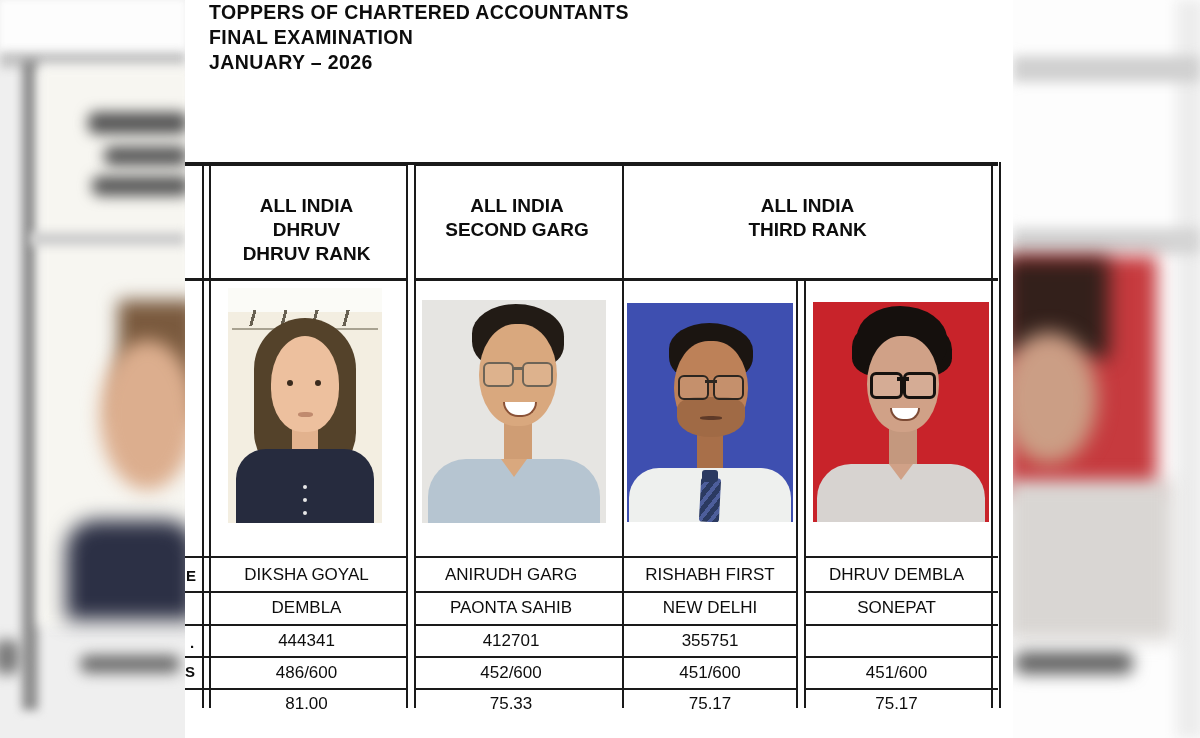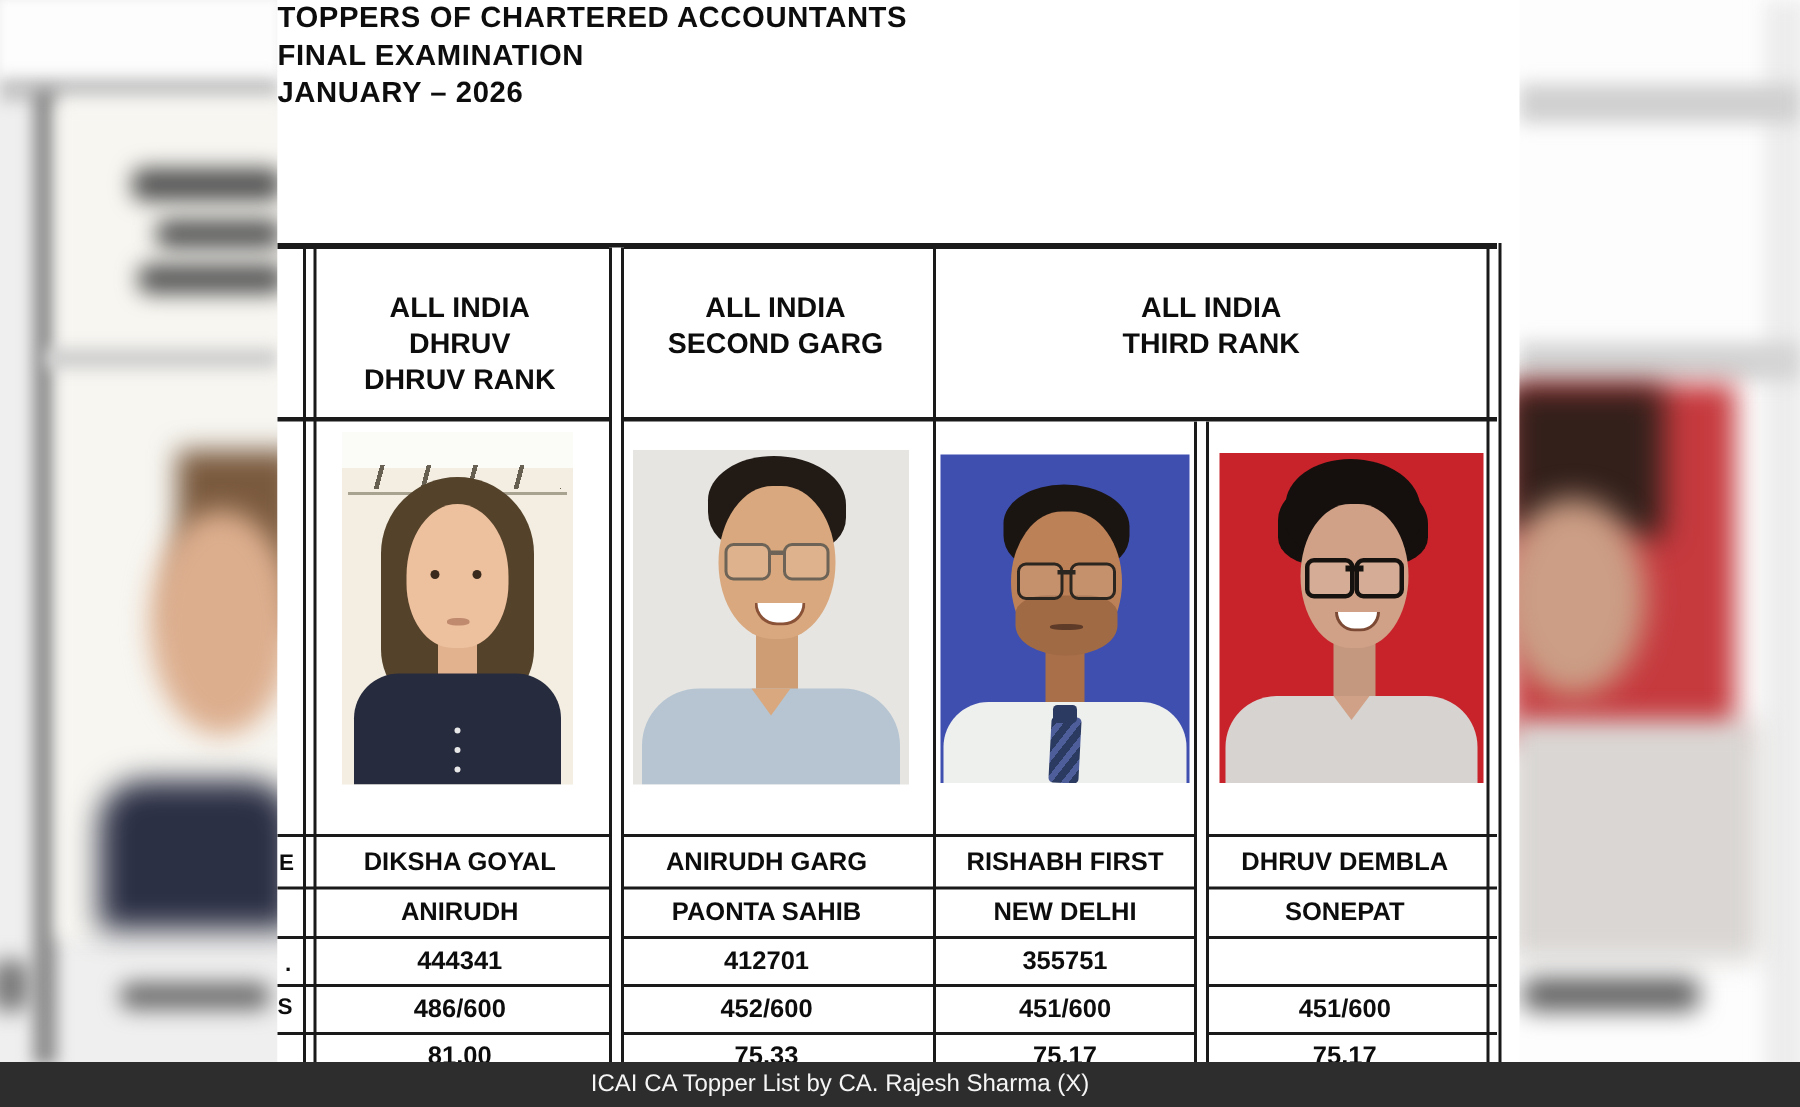--- a/index.html
+++ b/index.html
@@ -28,21 +28,21 @@
   .rp1{top:56px;left:0;right:0;height:26px;background:#d0d0d0;filter:blur(6px);}
   .rp2{right:-4px;top:0;width:28px;height:738px;background:#ededed;filter:blur(6px);}
   .rp3{top:228px;left:0;right:0;height:26px;background:#d4d4d4;filter:blur(6px);}
   .rp4{left:-6px;top:256px;width:150px;height:240px;background:#c63a3e;filter:blur(9px);}
   .rp5{left:-8px;top:258px;width:104px;height:100px;background:#33201b;filter:blur(10px);}
   .rp6{left:-12px;top:332px;width:96px;height:132px;background:#cb9e85;border-radius:50%;filter:blur(10px);}
   .rp7{left:-6px;top:480px;width:166px;height:160px;background:#d9d6d3;filter:blur(9px);}
   .rp8{left:2px;top:652px;width:118px;height:22px;background:#5f5f5f;filter:blur(8px);}
 
   
-  #poster{position:absolute;left:185px;top:0;width:792px;height:738px;background:#ffffff;z-index:2;}
+  #poster{position:absolute;left:185px;top:0;width:792px;height:738px;background:#ffffff;z-index:2;padding-left:24px;}
   #title{left:347px;top:43px;width:0;white-space:nowrap;text-align:center;
          font-weight:bold;font-size:19.5px;line-height:25px;letter-spacing:.4px;}
   #title span{display:block;transform:translateX(-50%);}
 
   .bh{position:absolute;background:#1a1a1a;left:0;width:813px;}
   #h-top{top:162px;height:4px;}
   #h-hb{top:278px;height:3px;}
   #h-r1{top:556px;height:2px;}
   #h-r2{top:591px;height:2px;}
   #h-r3{top:624px;height:2px;}
@@ -55,21 +55,21 @@
   #v-gap2{left:611px;top:281px;width:6px;height:427px;background:#fff;}
   #v-right{left:806px;top:162px;width:6px;height:546px;}
   #v-c23{position:absolute;left:437px;top:162px;width:2px;height:546px;background:#1a1a1a;}
 
   .hdr{position:absolute;font-weight:bold;font-size:19px;line-height:24px;text-align:center;}
   #hdr1{left:22px;top:194px;width:199px;}
   #hdr2{left:227px;top:194px;width:210px;}
   #hdr3{left:439px;top:194px;width:367px;}
   .hdr span{display:block;}
 
-  .cell{position:absolute;font-weight:bold;font-size:17px;line-height:26px;text-align:center;white-space:nowrap;}
+  .cell{position:absolute;font-weight:normal;font-size:17px;line-height:26px;text-align:center;white-space:nowrap;}
   .c1{left:22px;width:199px;} .c2{left:221px;width:210px;}
   .c3{left:439px;width:172px;} .c4{left:617px;width:189px;}
   .rowname{top:562px;} .rowcity{top:595px;} .rowroll{top:628px;}
   .rowmarks{top:660px;} .rowpct{top:691px;}
   .frag{position:absolute;font-weight:bold;font-size:15px;}
   #fragE{left:1px;top:567px;} #fragDot{left:5px;top:634px;} #fragS{left:0px;top:663px;}
 
   
   .photo{position:absolute;overflow:hidden;}
   .photo div{position:absolute;}
@@ -243,34 +243,31 @@
         </div>
       <div class="p4-smile"></div>
       <div class="p4-shirt"></div>
       <div class="p4-vneck"></div>
     </div>
 
     <span class="cell c1 rowname">DIKSHA GOYAL</span>
     <span class="cell c2 rowname">ANIRUDH GARG</span>
     <span class="cell c3 rowname">RISHABH FIRST</span>
     <span class="cell c4 rowname">DHRUV DEMBLA</span>
-    <span class="cell c1 rowcity">ANIRUDH</span>
+    <span class="cell c1 rowcity">DEMBLA</span>
     <span class="cell c2 rowcity">PAONTA SAHIB</span>
     <span class="cell c3 rowcity">NEW DELHI</span>
     <span class="cell c4 rowcity">SONEPAT</span>
     <span class="cell c1 rowroll">444341</span>
     <span class="cell c2 rowroll">412701</span>
     <span class="cell c3 rowroll">355751</span>
     <span class="cell c1 rowmarks">486/600</span>
     <span class="cell c2 rowmarks">452/600</span>
     <span class="cell c3 rowmarks">451/600</span>
     <span class="cell c4 rowmarks">451/600</span>
     <span class="cell c1 rowpct">81.00</span>
     <span class="cell c2 rowpct">75.33</span>
     <span class="cell c3 rowpct">75.17</span>
     <span class="cell c4 rowpct">75.17</span>
   </div>
 
-  <div id="caption-bar">
-    <div id="caption-text">ICAI CA Topper List by CA. Rajesh Sharma (X)</div>
-  </div>
 
 </div>
 
 </body></html>

